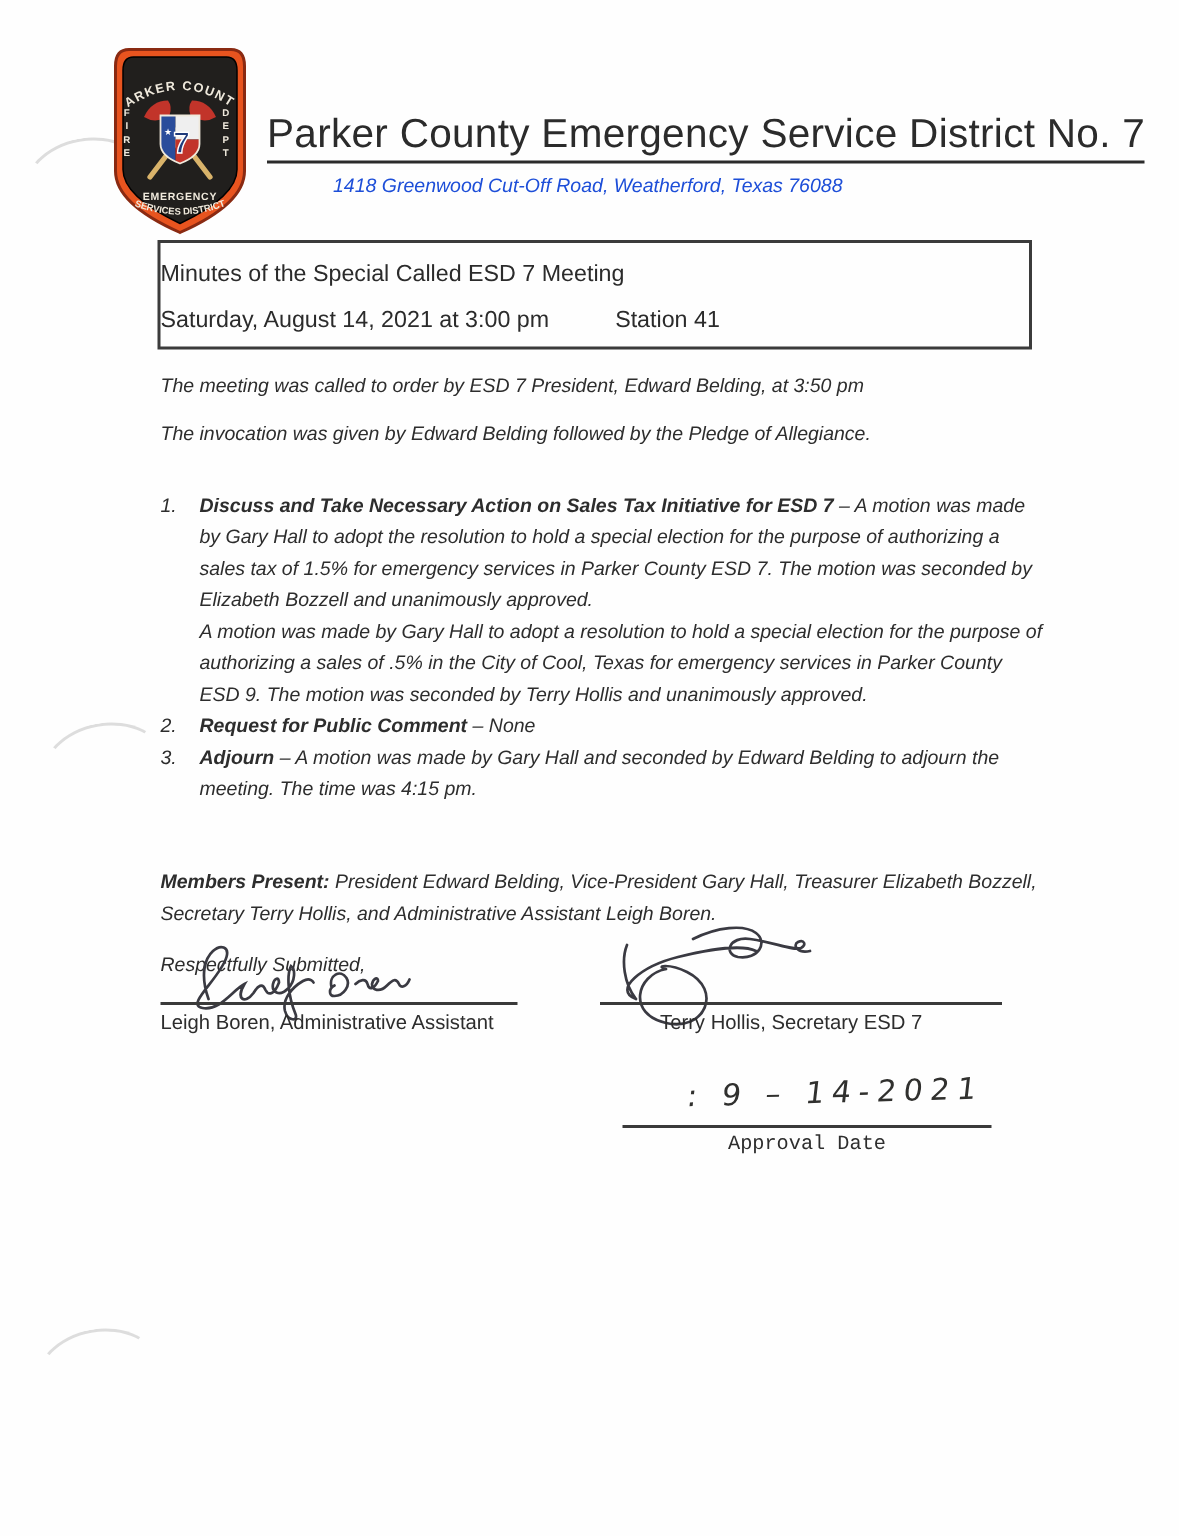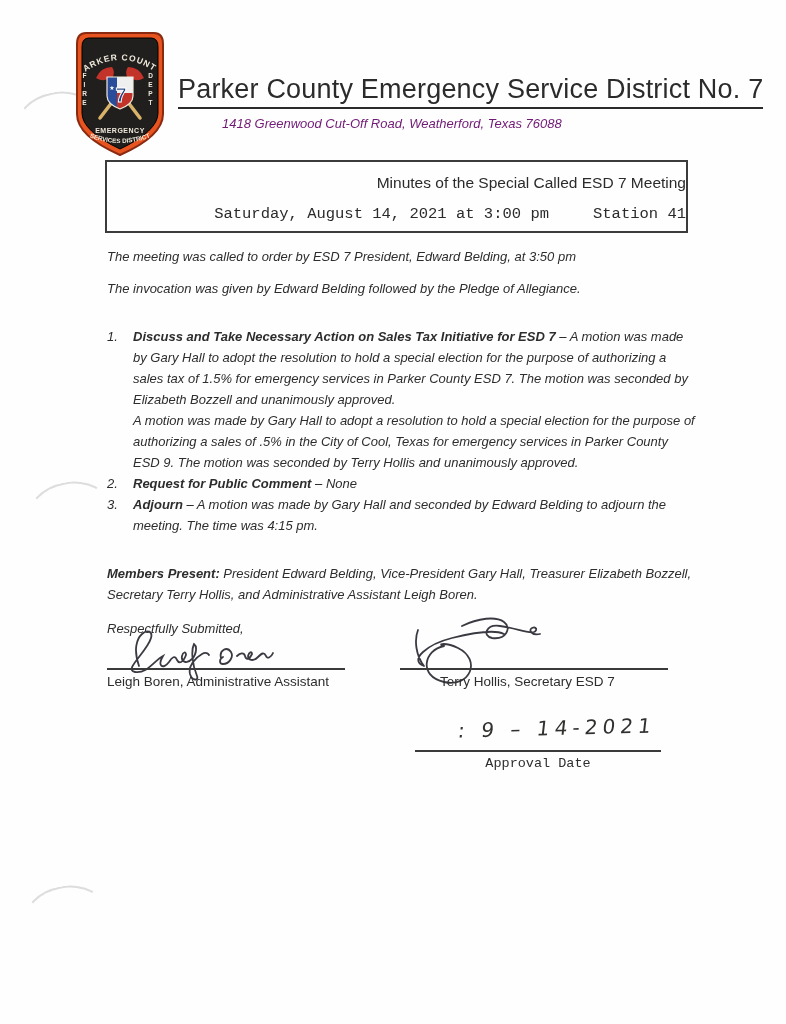--- a/index.html
+++ b/index.html
@@ -24,43 +24,43 @@
     font-size:6.5px; font-weight:bold; color:#efe9dc; letter-spacing:2px;
   }
   .badge-vtext.fire { left:11px; top:42px; }
   .badge-vtext.dept { left:77px; top:42px; }
 
   .title-block { position:absolute; left:178px; top:74px; }
   .org-name {
     display:inline-block; font-size:27px; letter-spacing:.2px; color:#2b2b2b;
     border-bottom:2px solid #2b2b2b; padding-bottom:2px; white-space:nowrap;
   }
-  .org-address { margin:7px 0 0 44px; font-size:13px; font-style:italic; color:#701a75; }
+  .org-address { margin:7px 0 0 44px; font-size:13px; font-style:italic; color:#1d4ed8; }
 
   
   .meeting-box {
     position:absolute; left:105px; top:160px; width:579px; height:69px;
-    border:2px solid #3b3b3b; text-align:right; font-size:15.5px; color:#2b2b2b;
+    border:2px solid #3b3b3b; text-align:left; font-size:15.5px; color:#2b2b2b;
   }
   .meeting-box .line1 { margin-top:12px; }
-  .meeting-box .line2 { margin-top:13px;font-family:Liberation Mono, monospace; }
+  .meeting-box .line2 { margin-top:13px; }
   .meeting-box .gap { display:inline-block; width:44px; }
 
   
   .body-flow {
     position:absolute; left:107px; top:246px; width:588px;
     font-size:13px; line-height:21px; color:#2d2d2d;font-style:italic;
   }
   .p1 { margin:0 0 11px 0; }
   .p2 { margin:0 0 27px 0; }
   .agenda-item { display:flex; margin:0; }
   .agenda-item .num { flex:none; width:26px; }
   .agenda-item .itext { flex:1; }
   .bold { font-weight:bold; }
-  .members { margin-top:27px; }
+  .members { margin-top:41px; }
   .closing { margin-top:3px; }
 
   
   .sig-section { position:absolute; left:107px; top:630px; width:583px; height:160px; }
   .sig-svg { position:absolute; }
   .sig-line { position:absolute; border-top:2px solid #3a3a3a; }
   .sig-caption { position:absolute; font-size:13.5px; color:#2d2d2d;text-align:right; }
   .hand-date {
     position:absolute; left:340px; top:86px; width:220px; text-align:center;
     font-family:"DejaVu Sans", sans-serif; font-size:20px; letter-spacing:5px;

